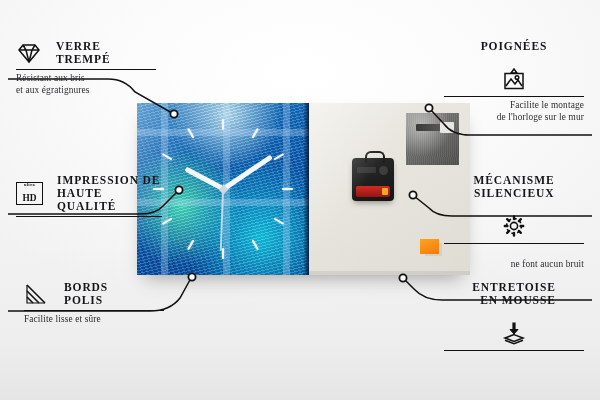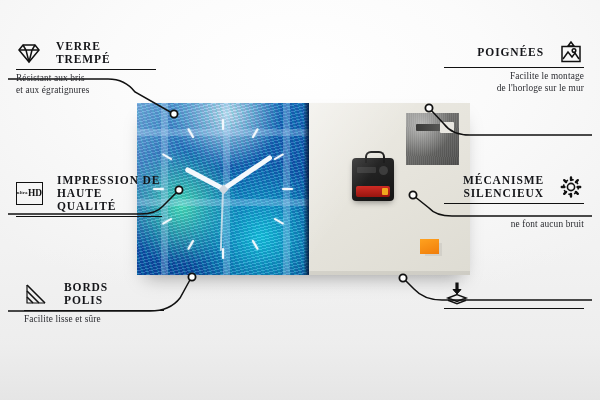--- a/index.html
+++ b/index.html
@@ -86,28 +86,28 @@
   
   .callout{position:absolute;}
   .c-head{display:flex;align-items:center;gap:14px;}
   .c-title{font-weight:bold;letter-spacing:.9px;font-size:11.5px;color:#15161a;line-height:13px;
     text-transform:uppercase;}
   .c-rule{height:1.3px;background:#111;margin-top:3px;}
   .c-sub{font-size:9.3px;color:#2a2b30;line-height:11.4px;margin-top:3px;letter-spacing:.15px;}
   .left .c-head{justify-content:flex-start;}
   .left .c-title{text-align:left;}
   .left .c-sub{text-align:left;}
-  .right .c-head{justify-content:space-between;flex-direction:row;}
+  .right .c-head{justify-content:space-between;flex-direction:column;}
   .right .c-title{text-align:right;}
   .right .c-sub{text-align:right;}
 
   .ico{width:26px;height:24px;flex:0 0 26px;display:block;}
   .ico svg{display:block;width:26px;height:24px;}
 
-  .hdbadge{width:25px;height:21px;border:1.6px solid #111;display:flex;
+  .hdbadge{width:25px;height:21px;border:1.6px solid #111;display:flex;flex-direction:column;
     align-items:center;justify-content:space-between;flex:0 0 25px;}
   .hdbadge .u{font-size:4.4px;font-weight:bold;letter-spacing:.3px;line-height:4.6px;color:#111;}
   .hdbadge .h{font-size:9.4px;font-weight:bold;line-height:9.6px;color:#111;}
 
   svg.lines{position:absolute;left:0;top:0;width:600px;height:400px;pointer-events:none;}
 </style>
 </head>
 <body>
 
 <div id="stage">
@@ -303,20 +303,24 @@
     </div>
     <div class="c-rule" style="width:140px"></div>
     <div class="c-sub">
       <br>
       <span>ne font aucun bruit</span>
     </div>
   </div>
 
   <div class="callout right" style="left:444px;top:281px;width:140px;">
     <div class="c-head">
+      <span class="c-title" style="flex:1">
+        <span>ENTRETOISE</span><br>
+        <span>EN MOUSSE</span>
+      </span>
       <span class="ico">
         <svg viewBox="0 0 26 24">
             <g fill="none" stroke="#111" stroke-width="1.5">
           <path d="M13,1.5 L13,9" stroke-width="3.2"></path>
           <path d="M9,8.5 L13,13 L17,8.5 Z" fill="#111" stroke-width="1"></path>
           <path d="M13,13.6 L22,17 L13,20.4 L4,17 Z"></path>
           <path d="M4,19.2 L13,22.6 L22,19.2"></path>
         </g>
           </svg>
       </span>

